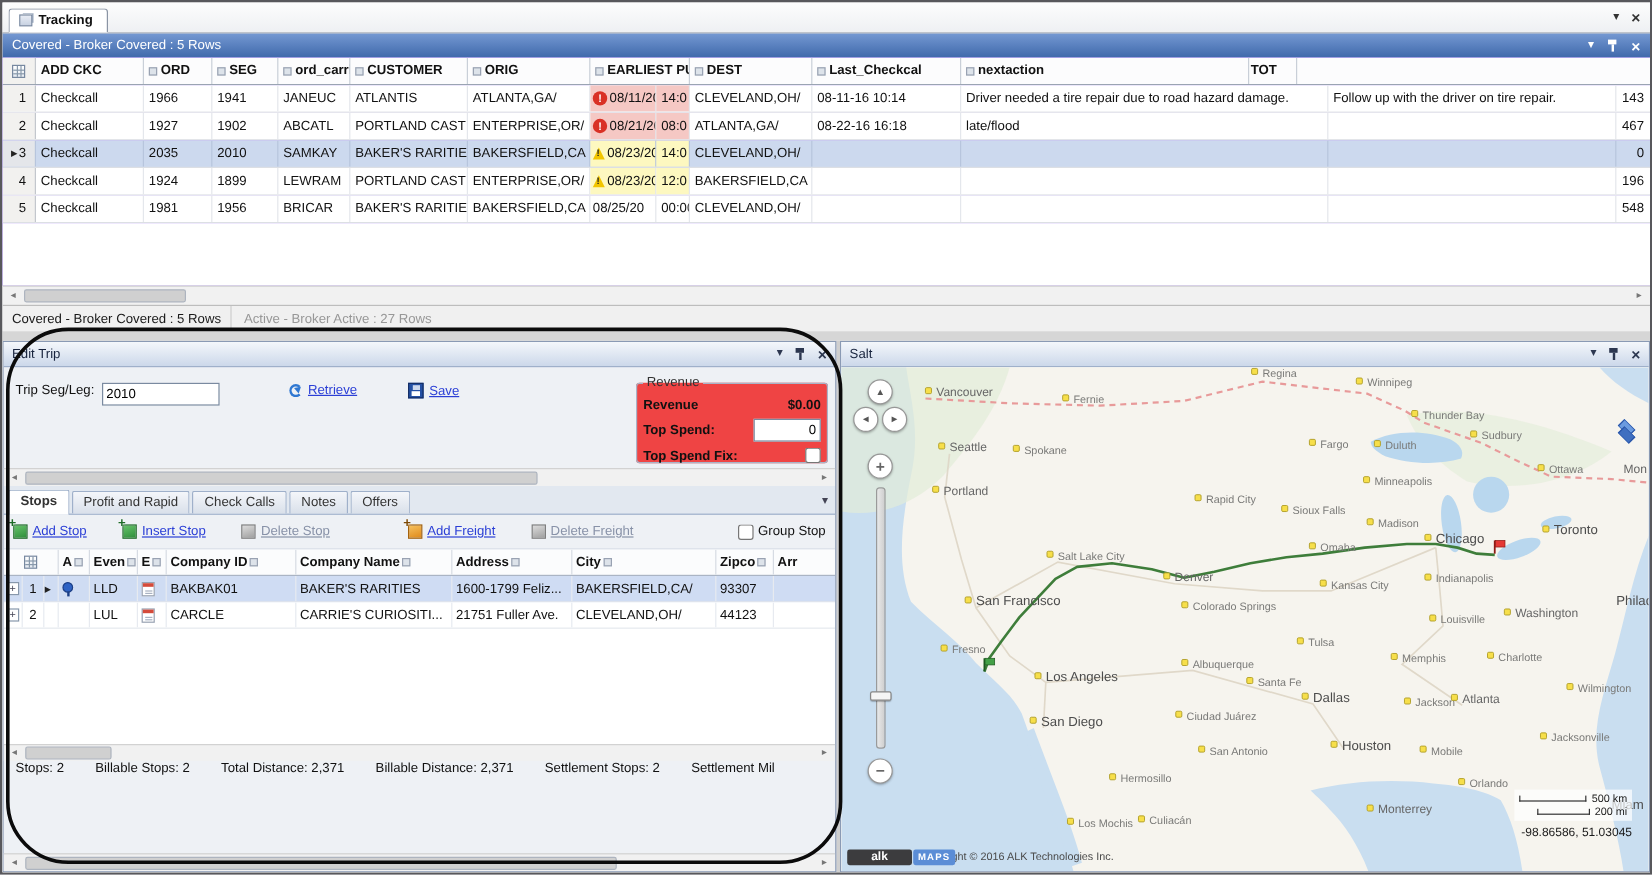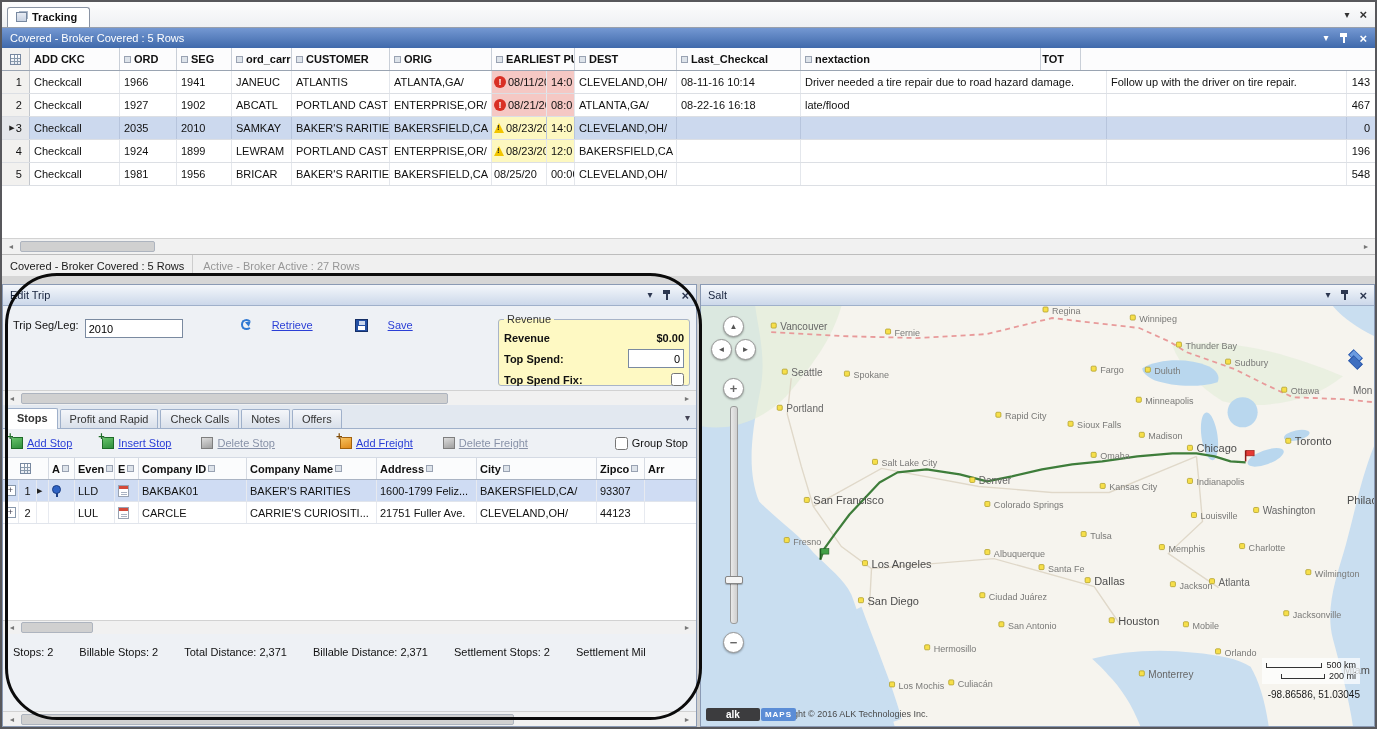--- a/index.html
+++ b/index.html
@@ -68,29 +68,29 @@
   .et-panel{width:695px;flex:none}
   .map-panel{flex:1}
   .panel-header{height:21px;background:linear-gradient(#f4f7fb,#ccd8ea);border-bottom:1px solid #9fb0ca;display:flex;align-items:center;padding:0 7px;color:#17233d;flex:none}
   .panel-header .icons{margin-left:auto;display:flex;align-items:center;gap:10px;color:#2c3750}
 
   
   .et-top{height:84px;display:flex;padding:7px 6px 4px 10px;gap:8px;flex:none}
   .et-form{flex:1;display:flex;align-items:flex-start;padding-top:6px}
   .lbl{margin-right:6px}
   .txt{height:19px;width:98px;border:1px solid #7a8aa0;background:#fff;font:11px "Liberation Sans",sans-serif;padding:0 3px}
-  .tool-link{display:inline-flex;align-items:flex-start;gap:20px;cursor:pointer}
+  .tool-link{display:inline-flex;align-items:flex-end;gap:5px;cursor:pointer}
   .lnk{color:#2b3fd6;text-decoration:underline}
   .lnk.dis{color:#8892a8}
   .refresh{width:11px;height:11px;border:2px solid #2f78d2;border-radius:50%;border-right-color:transparent;position:relative;display:inline-block}
   .refresh::after{content:"";position:absolute;right:-4px;top:-2px;border:3px solid transparent;border-left:5px solid #2f78d2;transform:rotate(-40deg)}
   .floppy{width:13px;height:13px;background:#2450a4;border:1px solid #152f66;position:relative;display:inline-block}
   .floppy::before{content:"";position:absolute;top:1px;left:3px;width:6px;height:4px;background:#cdd9ee}
   .floppy::after{content:"";position:absolute;bottom:1px;left:2px;width:7px;height:4px;background:#fff}
-  .fs-rev{width:192px;flex:none;border:1px solid #a8b4c8;border-radius:3px;padding:1px 5px 20px;background:#fef9c3}
+  .fs-rev{width:160px;flex:none;border:1px solid #a8b4c8;border-radius:3px;padding:1px 5px 20px;background:#ef4444}
   .fs-rev legend{padding:0 3px;color:#333}
   .fs-row{display:flex;align-items:center;justify-content:space-between;margin:2px 0;height:19px}
   .fs-row .b{font-weight:bold}
   .txt.small{width:56px;text-align:right}
   .cb{width:13px;height:13px}
 
   
   .tabs{display:flex;align-items:flex-end;height:24px;background:#e2e8f0;border-bottom:1px solid #9fb0ca;padding-left:4px;position:relative;flex:none}
   .tab2{padding:3px 9px;border:1px solid #9fb0ca;border-bottom:none;background:linear-gradient(#f4f6fa,#d9e0ea);margin-right:2px;border-radius:2px 2px 0 0;color:#333}
   .tab2.active{background:#fff;font-weight:bold;position:relative;top:1px;padding-bottom:5px}
@@ -119,21 +119,21 @@
   .expander{width:11px;height:11px;border:1px solid #8898ac;background:#fff;color:#445;font-size:9px;line-height:9px;text-align:center;display:inline-block;flex:none}
   .expander::before{content:"+"}
   .bluepin{width:9px;height:12px;position:relative;display:inline-block;flex:none}
   .bluepin::before{content:"";position:absolute;top:0;left:0;width:7px;height:7px;border-radius:50%;background:#2f63c4;border:1px solid #1c3f86}
   .bluepin::after{content:"";position:absolute;top:8px;left:4px;width:2px;height:4px;background:#1c3f86}
   .cal-ic{width:11px;height:12px;border:1px solid #98a2b2;background:#fff;position:relative;display:inline-block;flex:none}
   .cal-ic::before{content:"";position:absolute;top:0;left:0;right:0;height:3px;background:#d44a3a}
   .cal-ic::after{content:"";position:absolute;left:2px;top:6px;width:6px;height:1px;background:#a9b2c2;box-shadow:0 2px 0 #a9b2c2}
   .sg-filler{flex:1;background:#fff}
 
-  .stops-status{height:24px;display:flex;align-items:flex-end;gap:26px;padding:0 10px;white-space:nowrap;overflow:hidden;flex:none}
+  .stops-status{height:24px;display:flex;align-items:flex-start;gap:26px;padding:0 10px;white-space:nowrap;overflow:hidden;flex:none}
   .et-spacer{flex:1}
 
   
   .annotation{position:absolute;left:3px;top:271px;width:697px;height:447px;border:3px solid #0b0b0b;border-radius:52px;pointer-events:none;z-index:40}
 
   
   .map-body{position:relative;flex:1;background:#f6f4ee;overflow:hidden}
   .map-body svg{position:absolute;inset:0;width:100%;height:100%}
   .city-sm{font-size:9px;fill:#7a7a78}
   .city-md{font-size:10px;fill:#666}

